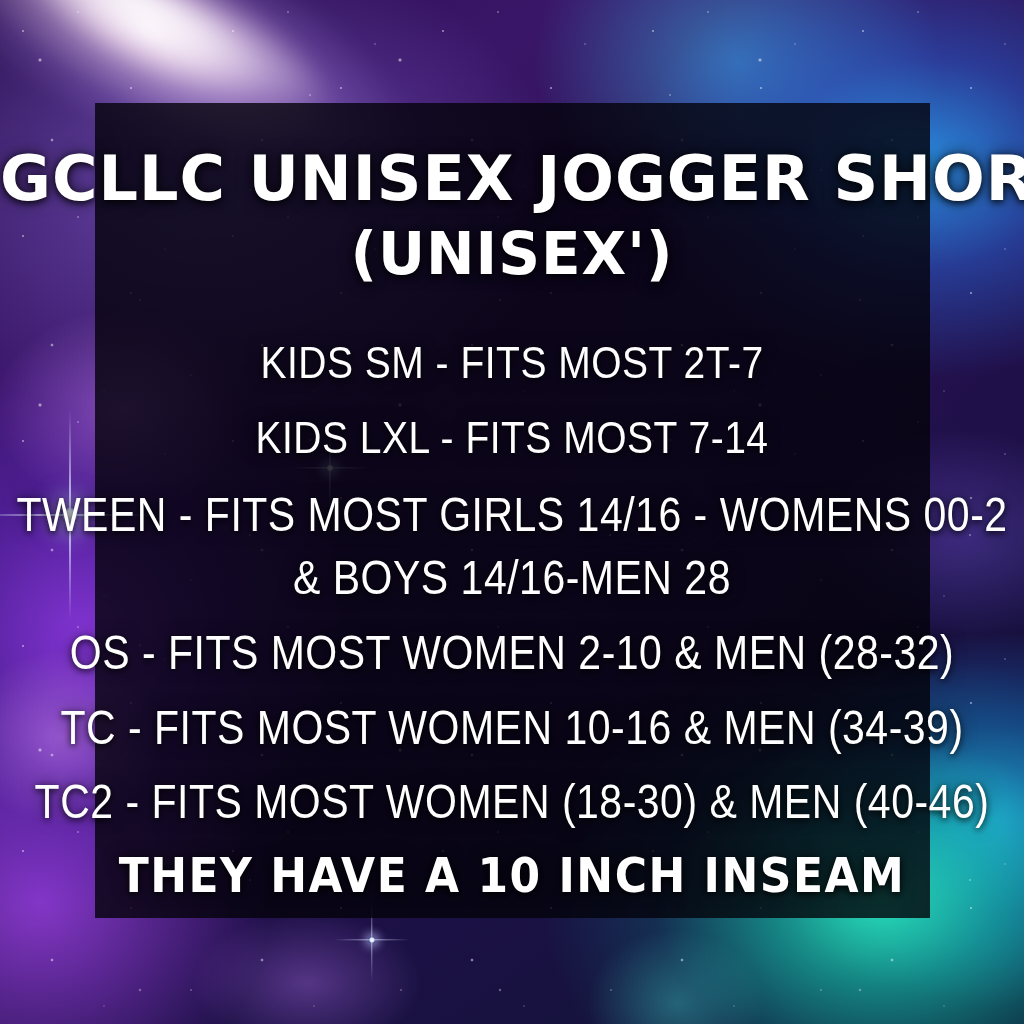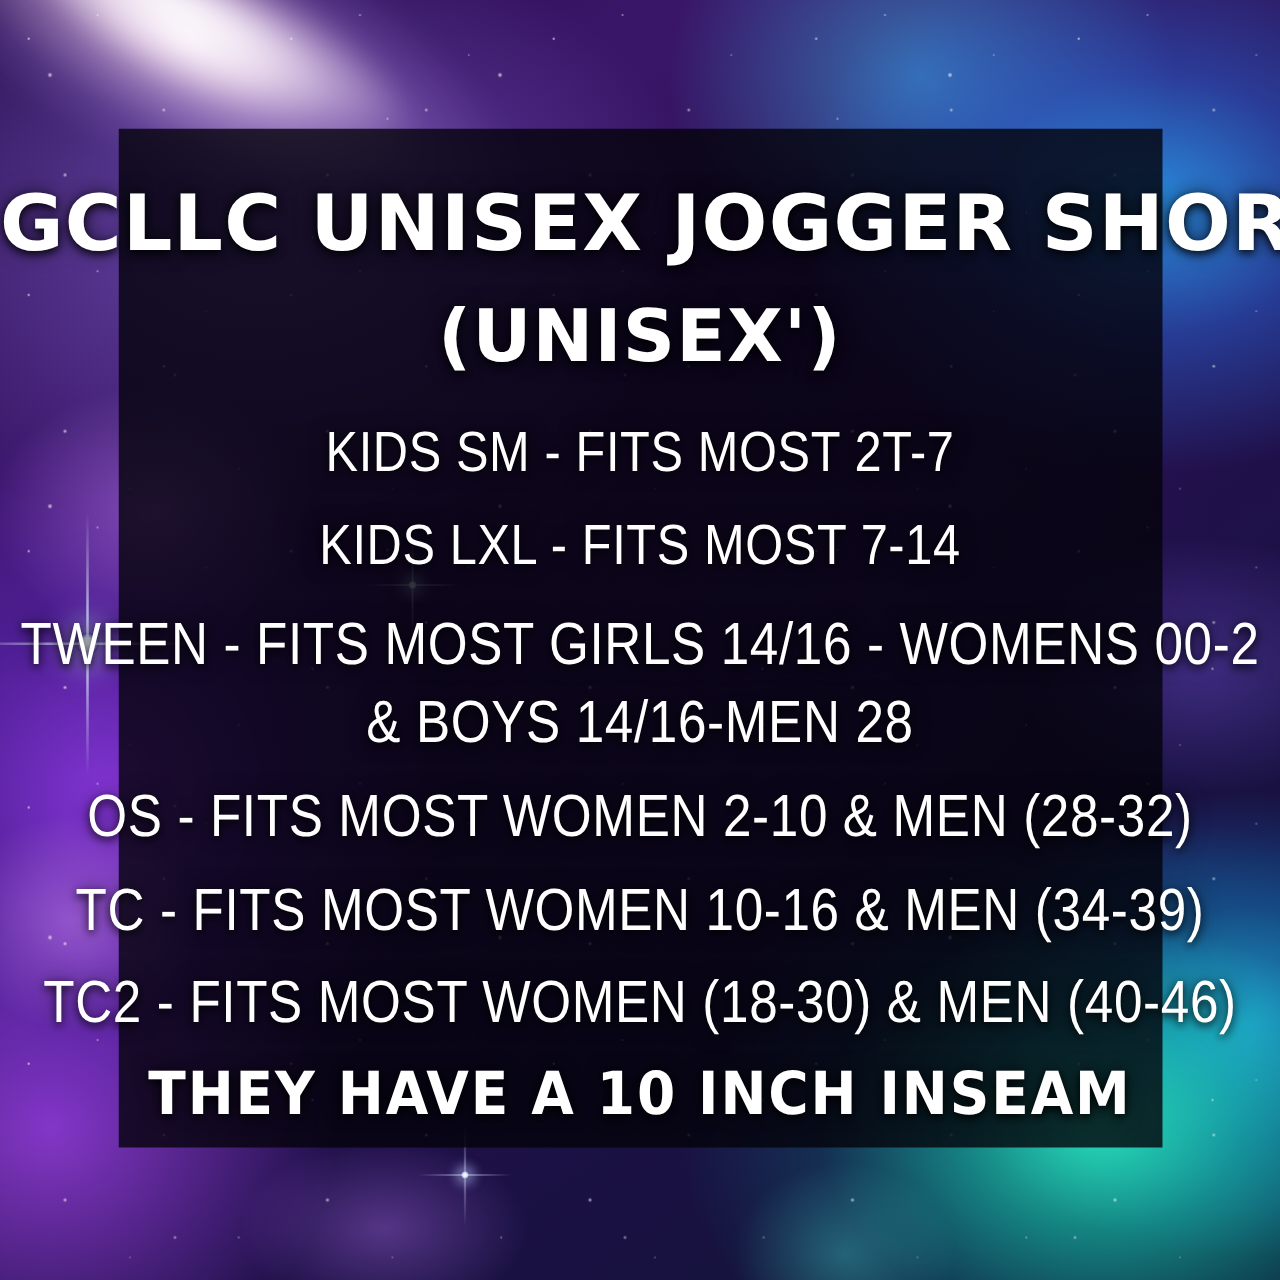--- a/index.html
+++ b/index.html
@@ -125,21 +125,21 @@
     position:absolute; left:0; right:0;
     font-family:"DejaVu Sans", sans-serif;
     font-weight:700;
     font-size:62px;
     letter-spacing:1px;
     line-height:1.0;
     text-shadow:0 2px 7px rgba(0,0,0,0.85), 0 0 16px rgba(0,0,0,0.6);
     white-space:nowrap;
   }
   .title.l1 { top:148px; }
-  .title.l2 { top:240px; font-size:58px; }
+  .title.l2 { top:225px; font-size:58px; }
 
   .line {
     position:absolute; left:0; right:0;
     font-family:"Liberation Sans", sans-serif;
     font-weight:400;
     font-size:39px;
     letter-spacing:0.5px;
     transform:scaleY(1.16);
     transform-origin:center top;
     text-shadow:0 2px 6px rgba(0,0,0,0.85), 0 0 14px rgba(0,0,0,0.55);

